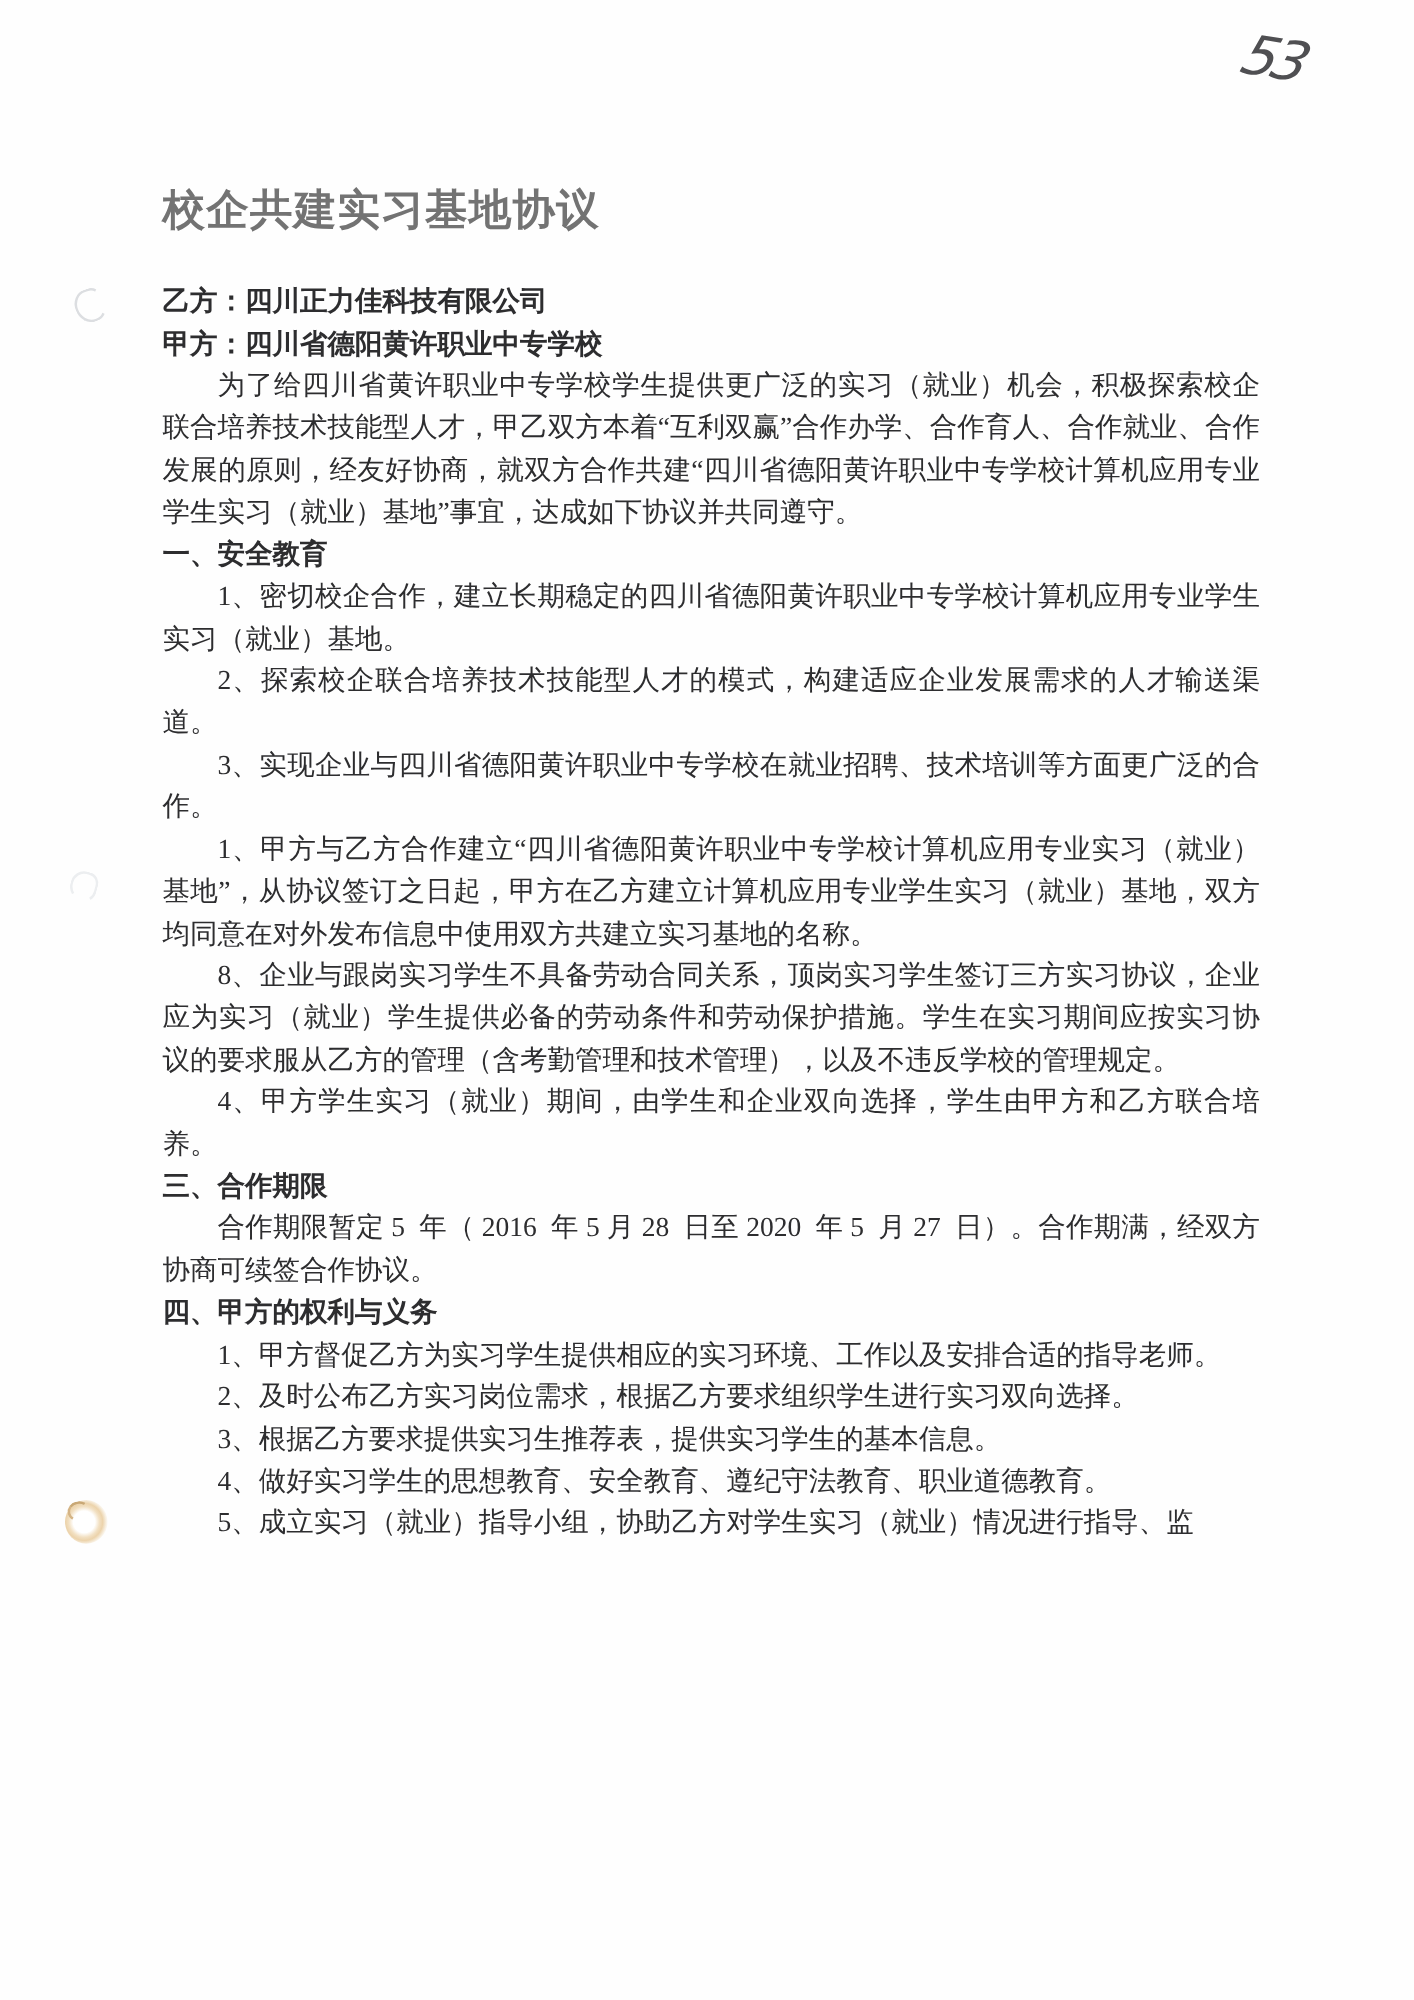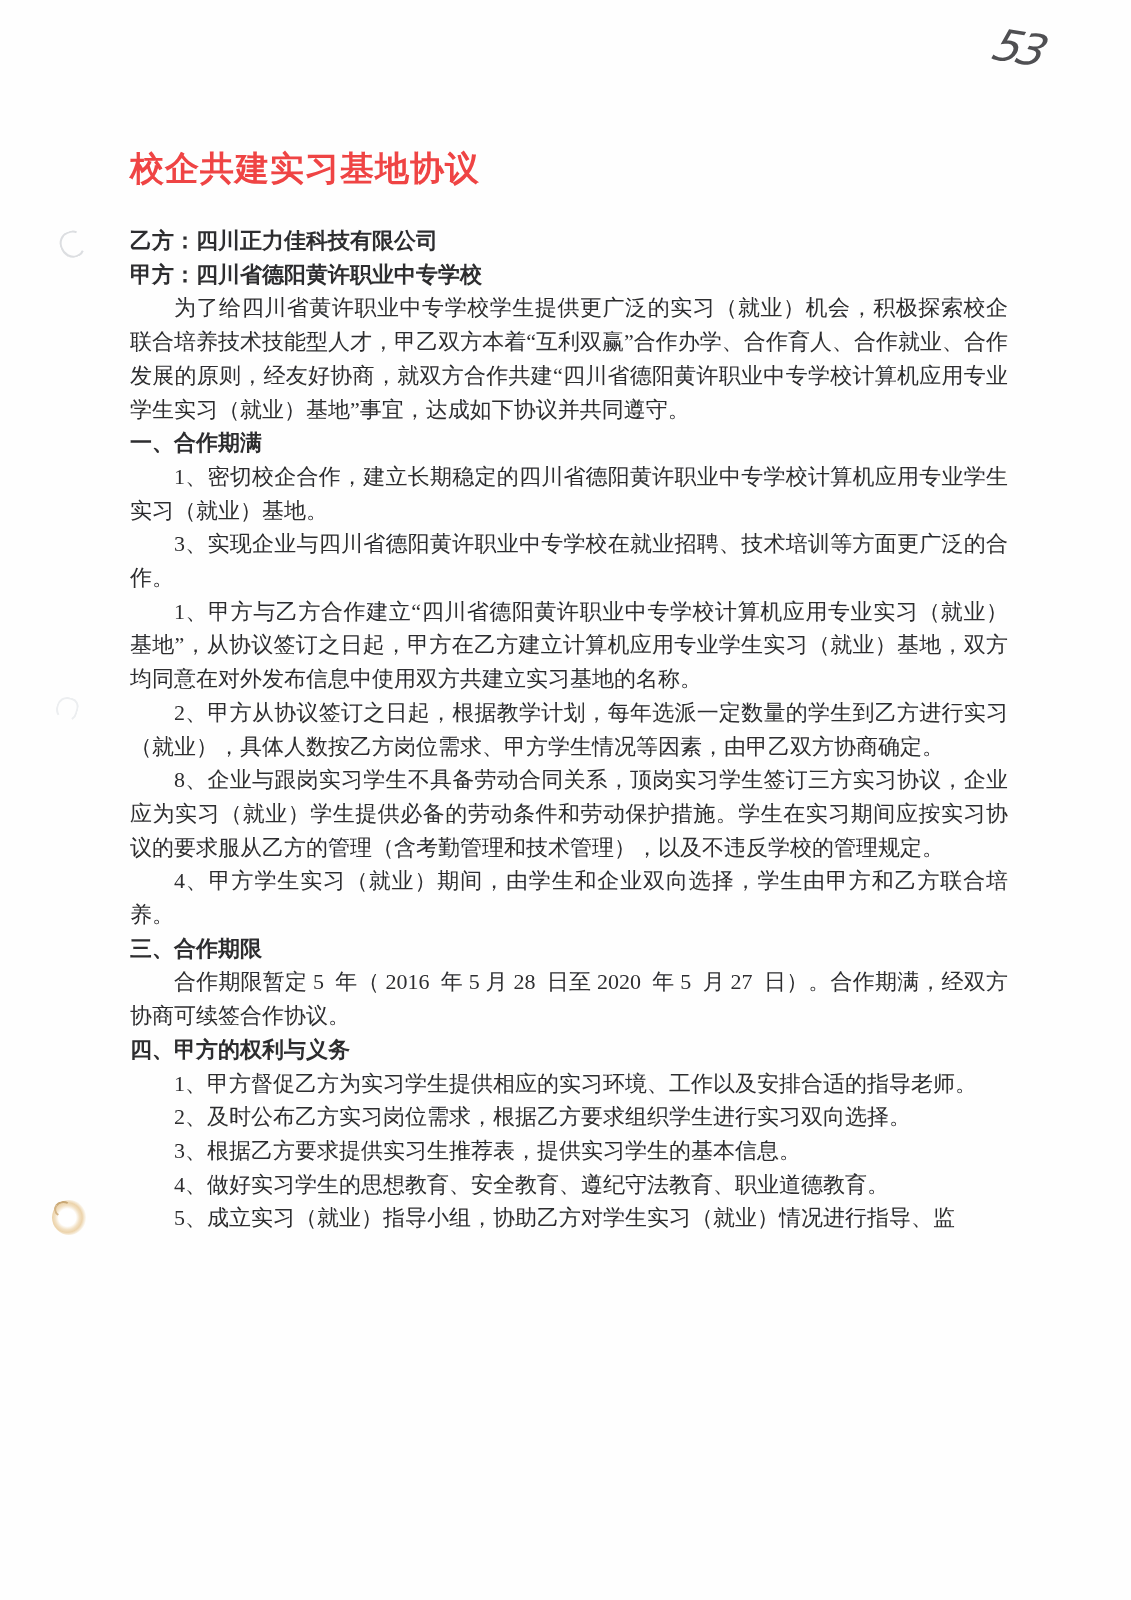--- a/index.html
+++ b/index.html
@@ -31,21 +31,21 @@
     color: #2d2d2f;
     font-size: 22px;
     line-height: 33.7px;
     text-align: justify;
     text-align-last: left;
   }
   .title {
     font-family: "Liberation Sans", "DejaVu Sans", sans-serif;
     font-size: 34px; line-height: 40px;
     font-weight: bold;
-    color: #ef4444;
+    color: #737373;
     text-align: center;
     letter-spacing: 1px;
     margin-bottom: 36px;
   }
   .party {
     font-weight: bold;
     font-family: "Liberation Sans", "DejaVu Sans", sans-serif;
     font-size: 22px;
   }
   .heading {
@@ -109,26 +109,26 @@
   <div class="doc">
 
     <h1 class="title">校企共建实习基地协议</h1>
 
     <p class="party">乙方：四川正力佳科技有限公司</p>
 
     <p class="party">甲方：四川省德阳黄许职业中专学校</p>
 
     <p class="para">为了给四川省黄许职业中专学校学生提供更广泛的实习（就业）机会，积极探索校企联合培养技术技能型人才，甲乙双方本着“互利双赢”合作办学、合作育人、合作就业、合作发展的原则，经友好协商，就双方合作共建“四川省德阳黄许职业中专学校计算机应用专业学生实习（就业）基地”事宜，达成如下协议并共同遵守。</p>
 
-    <h2 class="heading">一、合作期满</h2>
+    <h2 class="heading">一、安全教育</h2>
     <p class="para">1、密切校企合作，建立长期稳定的四川省德阳黄许职业中专学校计算机应用专业学生实习（就业）基地。</p>
+    <p class="para">2、探索校企联合培养技术技能型人才的模式，构建适应企业发展需求的人才输送渠道。</p>
     <p class="para">3、实现企业与四川省德阳黄许职业中专学校在就业招聘、技术培训等方面更广泛的合作。</p>
 
     <p class="para">1、甲方与乙方合作建立“四川省德阳黄许职业中专学校计算机应用专业实习（就业）基地”，从协议签订之日起，甲方在乙方建立计算机应用专业学生实习（就业）基地，双方均同意在对外发布信息中使用双方共建立实习基地的名称。</p>
-    <p class="para">2、甲方从协议签订之日起，根据教学计划，每年选派一定数量的学生到乙方进行实习（就业），具体人数按乙方岗位需求、甲方学生情况等因素，由甲乙双方协商确定。</p>
     <p class="para">8、企业与跟岗实习学生不具备劳动合同关系，顶岗实习学生签订三方实习协议，企业应为实习（就业）学生提供必备的劳动条件和劳动保护措施。学生在实习期间应按实习协议的要求服从乙方的管理（含考勤管理和技术管理），以及不违反学校的管理规定。</p>
     <p class="para">4、甲方学生实习（就业）期间，由学生和企业双向选择，学生由甲方和乙方联合培养。</p>
 
     <h2 class="heading">三、合作期限</h2>
     <p class="para spread">合作期限暂定 5  年（ 2016  年 5 月 28  日至 2020  年 5  月 27  日）。合作期满，经双方协商可续签合作协议。</p>
 
     <h2 class="heading">四、甲方的权利与义务</h2>
     <p class="para">1、甲方督促乙方为实习学生提供相应的实习环境、工作以及安排合适的指导老师。</p>
     <p class="para">2、及时公布乙方实习岗位需求，根据乙方要求组织学生进行实习双向选择。</p>
     <p class="para">3、根据乙方要求提供实习生推荐表，提供实习学生的基本信息。</p>

